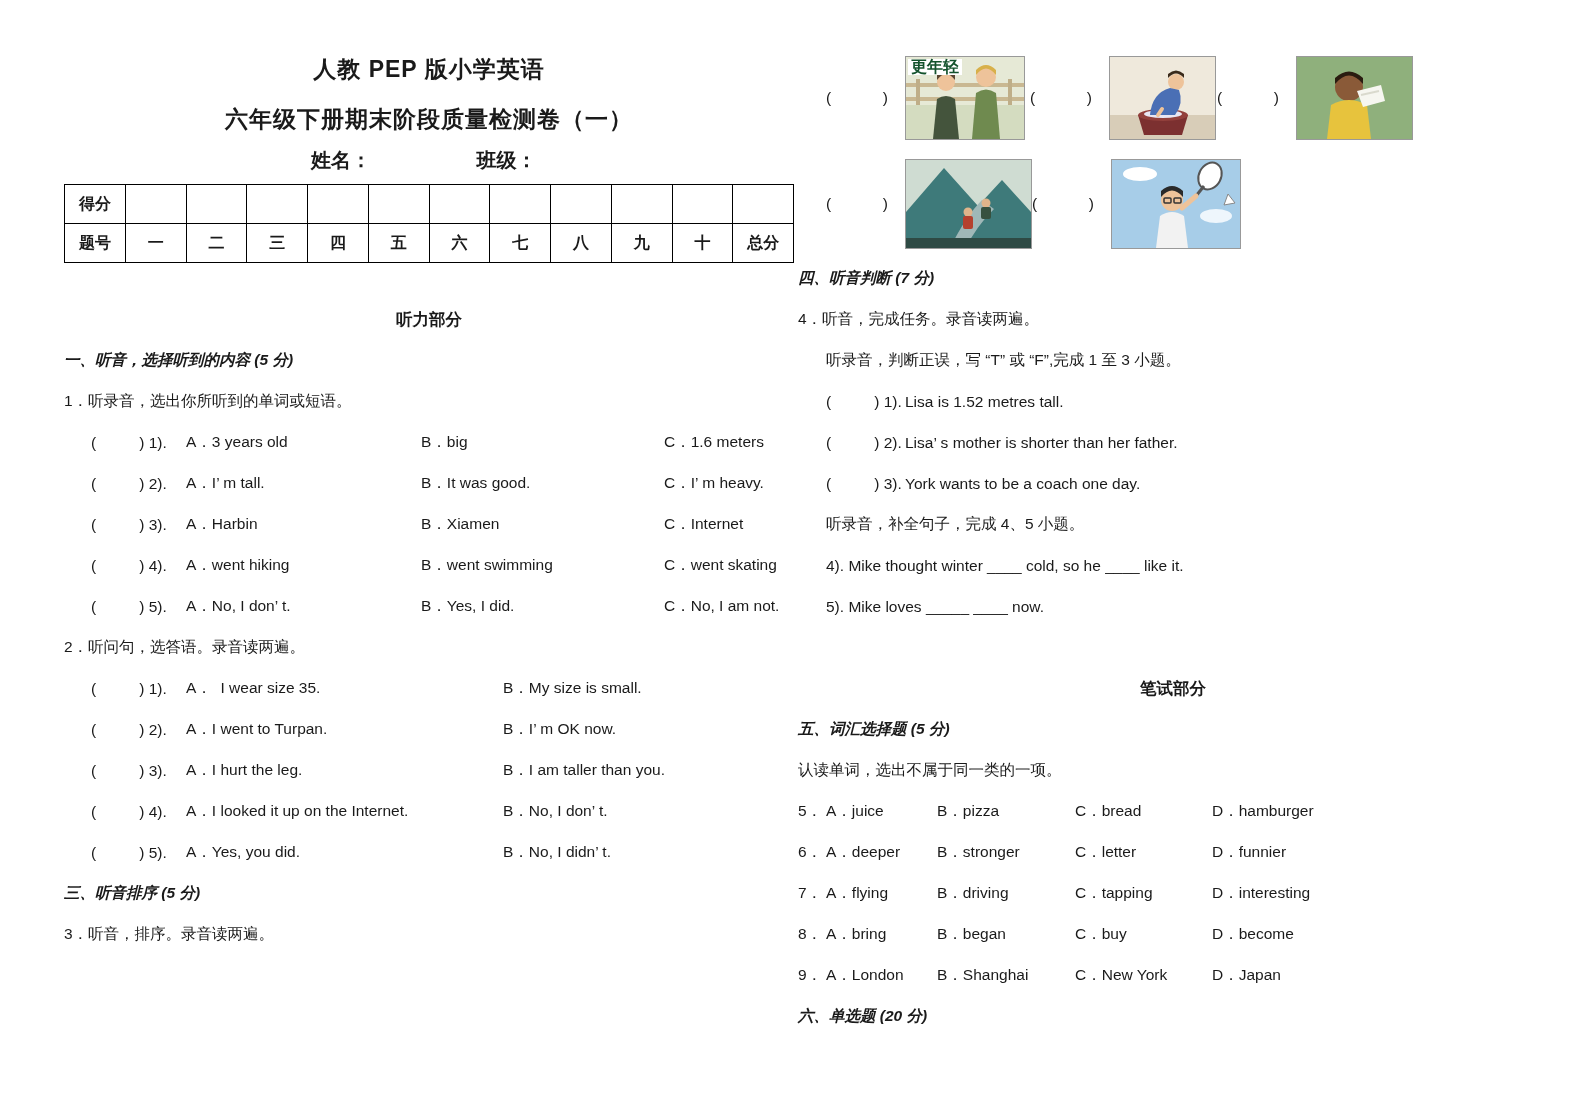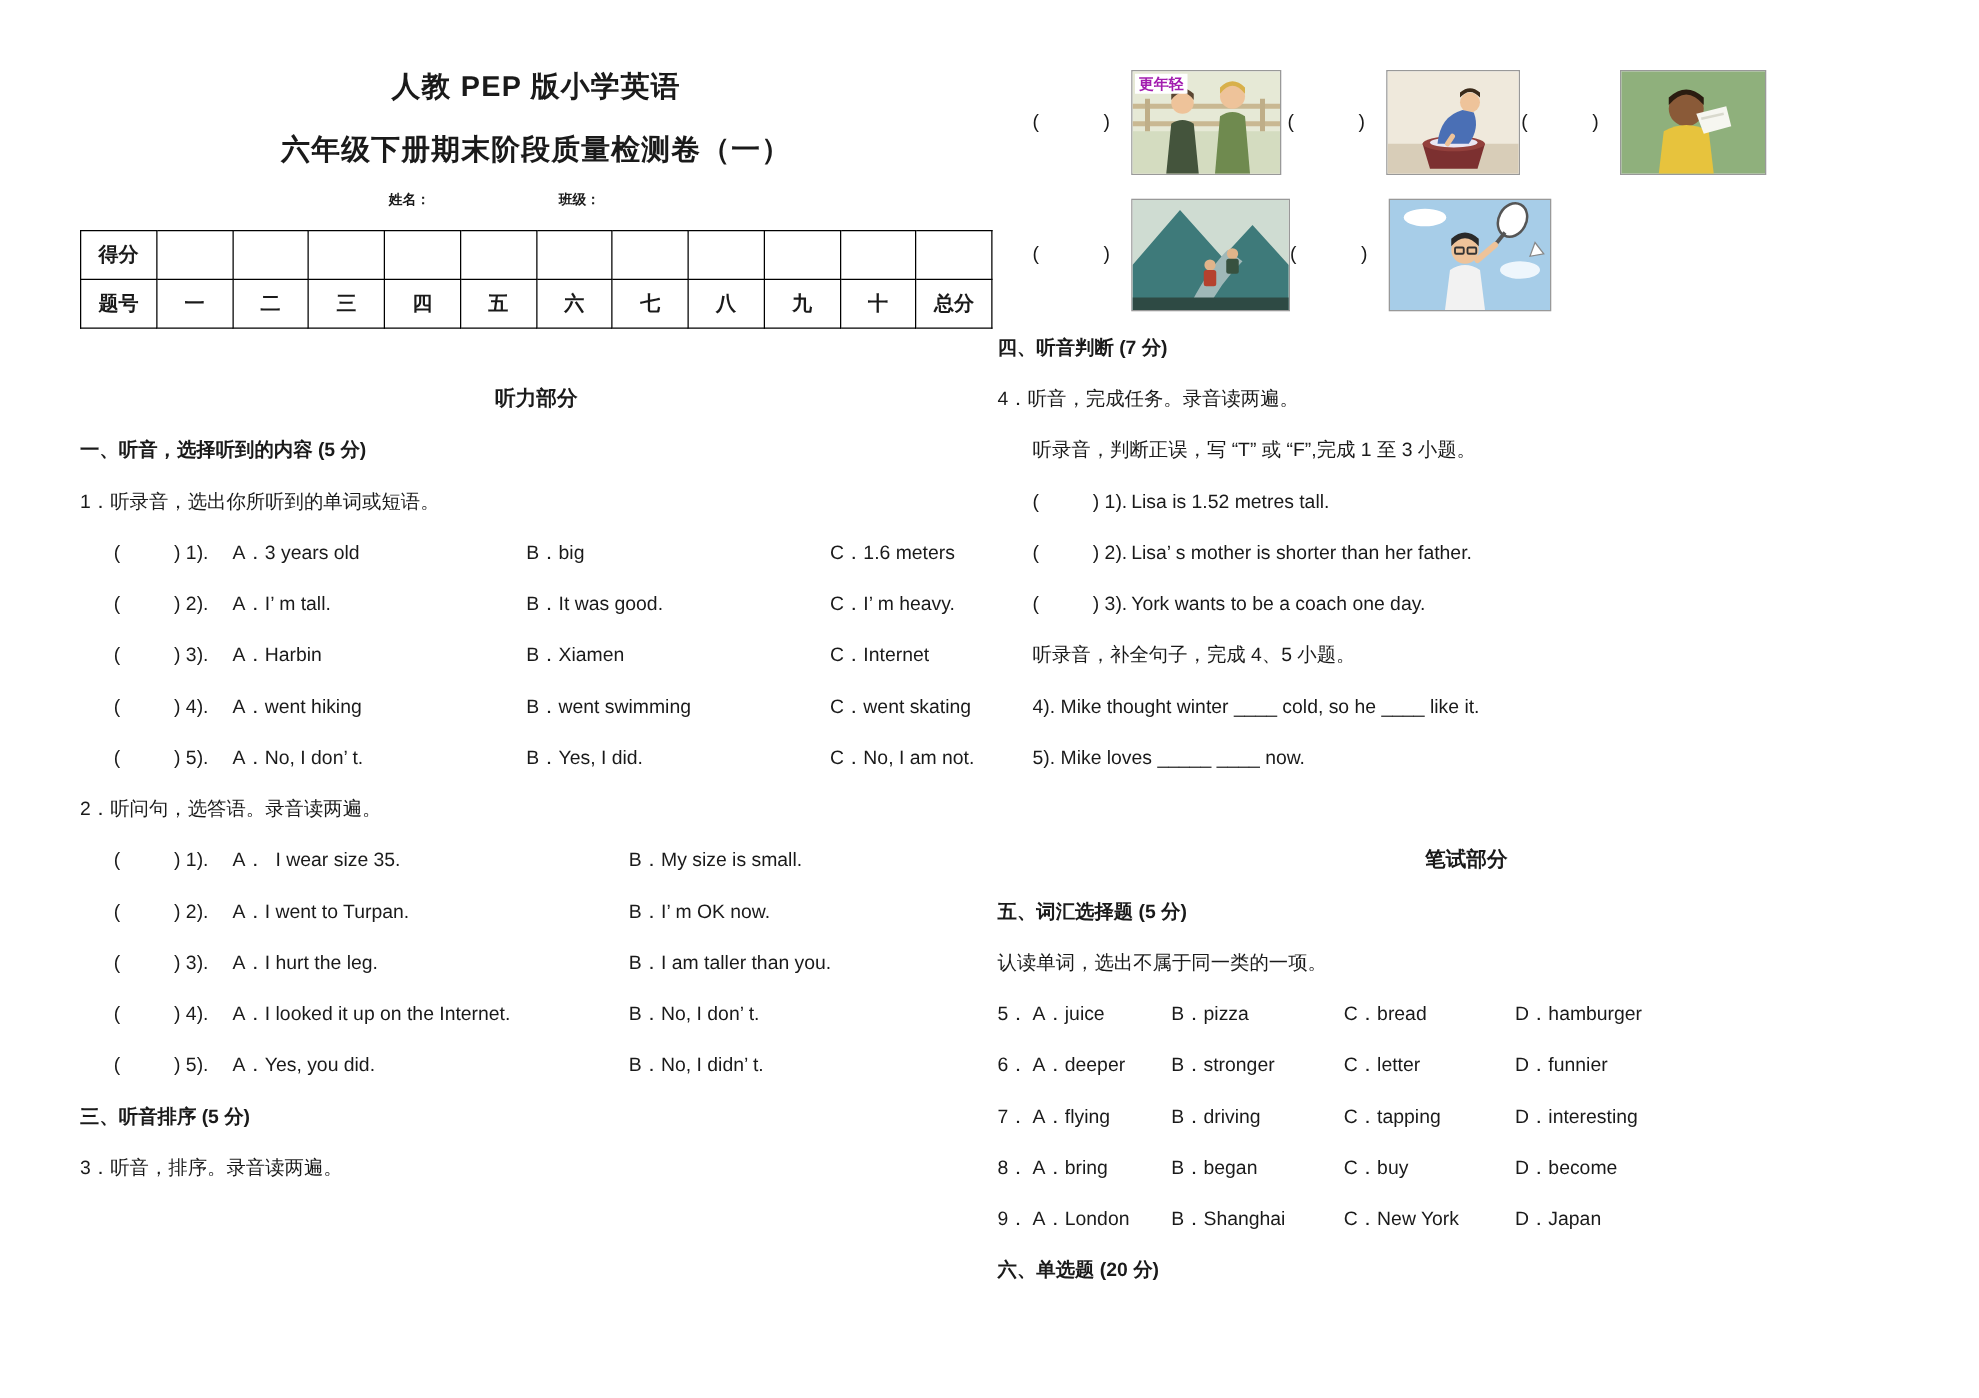--- a/index.html
+++ b/index.html
@@ -9,51 +9,51 @@
     background: #ffffff;
     font-family: "Liberation Sans", "DejaVu Sans", sans-serif;
     color: #1a1a1a;
     font-size: 15.5px;
   }
   .page { position: relative; width: 1583px; height: 1118px; background: #fff; overflow: hidden; }
   .col-left  { position: absolute; left: 64px;  top: 40px; width: 730px; }
   .col-right { position: absolute; left: 798px; top: 40px; width: 750px; }
 
   .doc-title { font-size: 23px; font-weight: 700; text-align: center; height: 42px; line-height: 42px; margin-top: 8px; letter-spacing: 1px; }
-  .name-row  { height: 40px; line-height: 40px; font-weight: 700; font-size: 11px; padding-left: 247px; }
+  .name-row  { height: 40px; line-height: 40px; font-weight: 700; font-size: 20px; padding-left: 247px; }
   .name-row .class { margin-left: 100px; }
 
   table.score-table { border-collapse: collapse; margin-top: 4px; width: 730px; table-layout: fixed; }
   table.score-table td { border: 1.6px solid #000; height: 39px; text-align: center; font-weight: 700; font-size: 16px; padding: 0; }
   td.colq  { width: 58px; }
   td.coltot{ width: 70px; }
 
   .center-heading { text-align: center; font-weight: 700; font-size: 16.5px; height: 41px; line-height: 41px; margin-top: 36px; }
   .row { height: 41px; display: flex; align-items: center; white-space: nowrap; }
-  .heading { font-weight: 700; }
+  .heading { font-weight: 700; font-style: italic; }
   .indent  { padding-left: 27px; }
   .indent-r{ padding-left: 28px; }
   .cell { display: inline-block; white-space: pre; }
   .w-label { width: 95px; }
   .w-p1a { width: 235px; }
   .w-p1b { width: 243px; }
   .w-p2a { width: 317px; }
   .w-tf  { width: 79px; }
   .w-num { width: 28px; }
   .w-5a  { width: 111px; }
   .w-5b  { width: 138px; }
   .w-5c  { width: 137px; }
 
   .pic-row { display: flex; align-items: center; padding-left: 28px; }
   .pic-row-1 { margin-top: 17px; height: 82px; }
   .pic-row-2 { margin-top: 21px; height: 88px; }
   .pic-paren { white-space: pre; display: inline-block; width: 79px; }
   .pic { position: relative; display: inline-block; border: 1px solid #999; background: #eee; flex: 0 0 auto; }
   .pic svg { display: block; }
-  .pic-caption { position: absolute; left: 2px; top: 2px; background: #ffffff; color: #a21caf; font-size: 12px; font-weight: 700; padding: 0 3px; line-height: 16px; }
+  .pic-caption { position: absolute; left: 2px; top: 2px; background: #ffffff; color: #14532d; font-size: 16px; font-weight: 700; padding: 0 3px; line-height: 16px; }
   .ml5 { margin-left: 5px; }
   .ml1 { margin-left: 1px; }
   .mt10 { margin-top: 10px; }
   .mt41 { margin-top: 41px; }
 </style>
 </head>
 <body>
 
 <div class="page">
 

